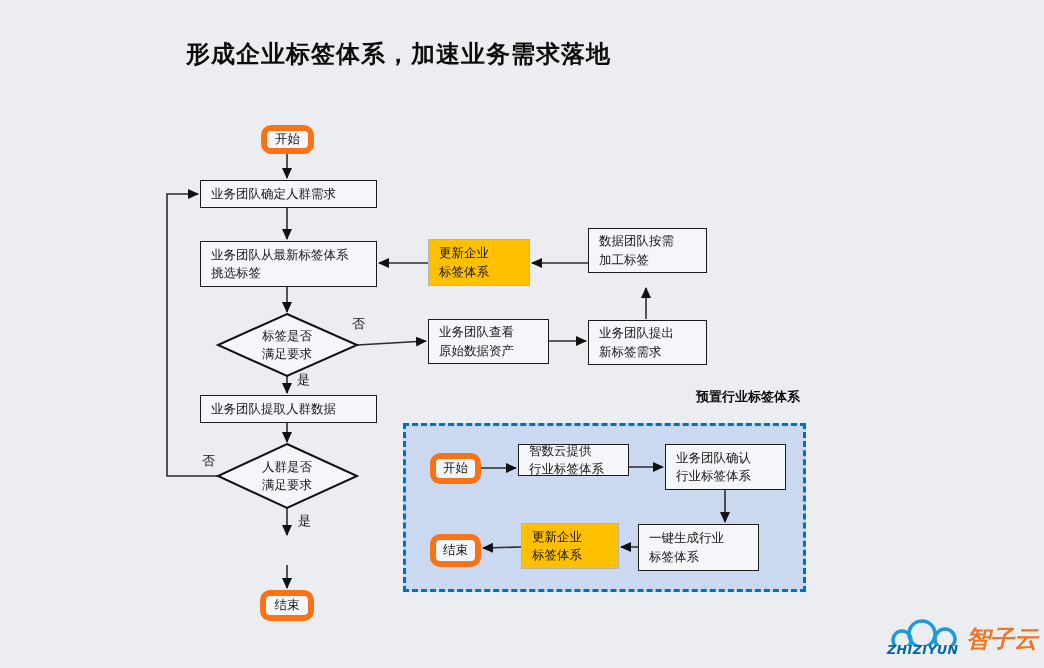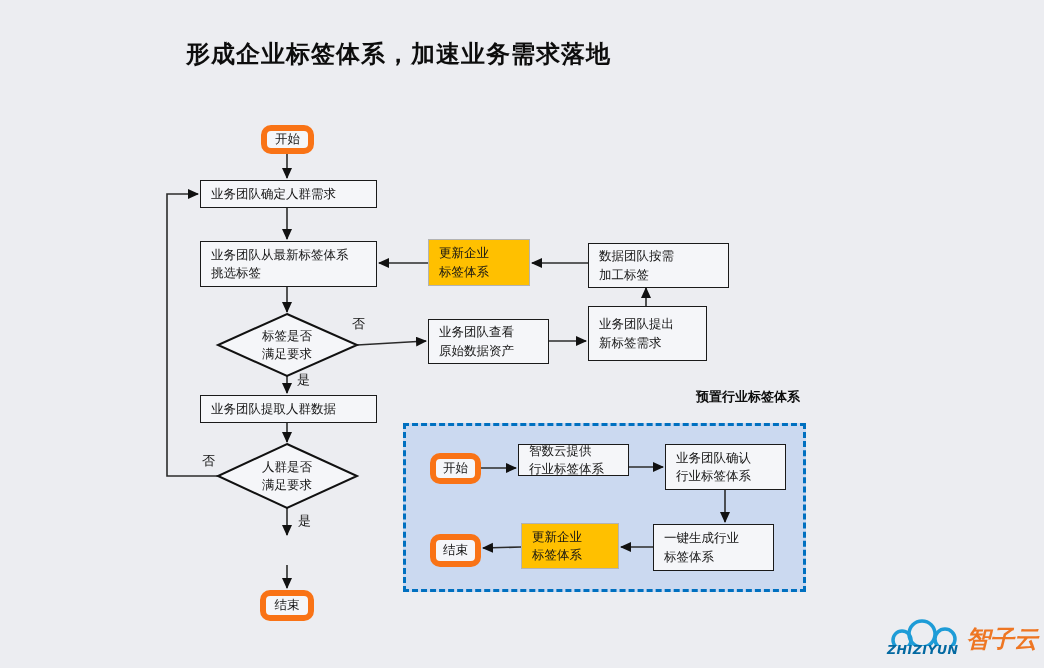--- a/index.html
+++ b/index.html
@@ -116,45 +116,45 @@
 
   <div class="diamond-text" style="left:230px;top:449px;width:114px;height:54px;">人群是否
 满足要求</div>
 
 
   <div class="node terminal" style="left:260px;top:590px;width:54px;height:31px;">结束</div>
 
   <div class="node orange" style="left:428px;top:239px;width:102px;height:47px;">更新企业
 标签体系</div>
 
-  <div class="node" style="left:588px;top:243px;width:141px;height:45px;">数据团队按需
+  <div class="node" style="left:588px;top:228px;width:119px;height:45px;">数据团队按需
 加工标签</div>
 
   <div class="node" style="left:428px;top:319px;width:121px;height:45px;">业务团队查看
 原始数据资产</div>
 
-  <div class="node" style="left:588px;top:306px;width:119px;height:55px;">业务团队提出
+  <div class="node" style="left:588px;top:320px;width:119px;height:45px;">业务团队提出
 新标签需求</div>
 
   <div class="edge-label" style="left:352px;top:315px;">否</div>
   <div class="edge-label" style="left:297px;top:371px;">是</div>
   <div class="edge-label" style="left:202px;top:452px;">否</div>
   <div class="edge-label" style="left:298px;top:512px;">是</div>
 
   <div id="preset-title">预置行业标签体系</div>
 
   <div class="node terminal" style="left:430px;top:453px;width:51px;height:31px;">开始</div>
 
   <div class="node" style="left:518px;top:444px;width:111px;height:32px;">智数云提供
 行业标签体系</div>
 
   <div class="node" style="left:665px;top:444px;width:121px;height:46px;">业务团队确认
 行业标签体系</div>
 
-  <div class="node" style="left:653px;top:524px;width:121px;height:47px;">一键生成行业
+  <div class="node" style="left:638px;top:524px;width:121px;height:47px;">一键生成行业
 标签体系</div>
 
   <div class="node orange" style="left:521px;top:523px;width:98px;height:46px;">更新企业
 标签体系</div>
 
   <div class="node terminal" style="left:430px;top:534px;width:51px;height:33px;">结束</div>
 
   <div id="logo">
     <svg class="cloud" width="78" height="34">
       <g stroke="#1e9cd7" stroke-width="3.5" fill="none">

